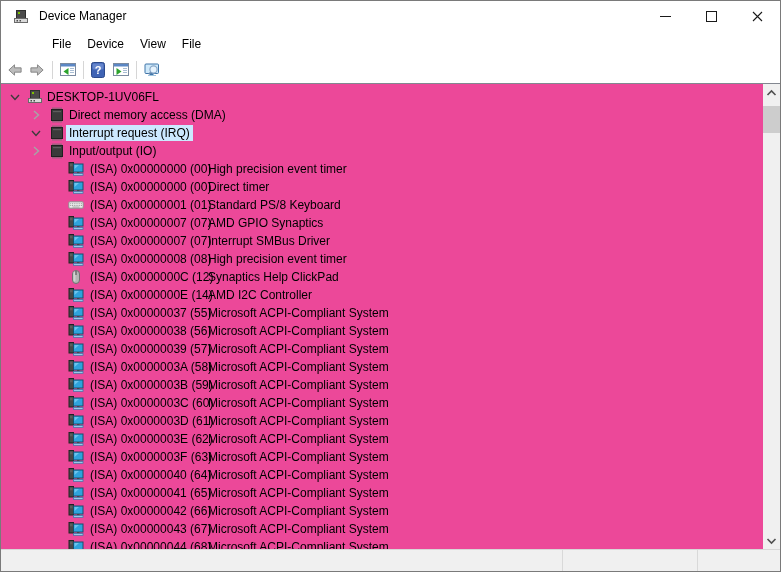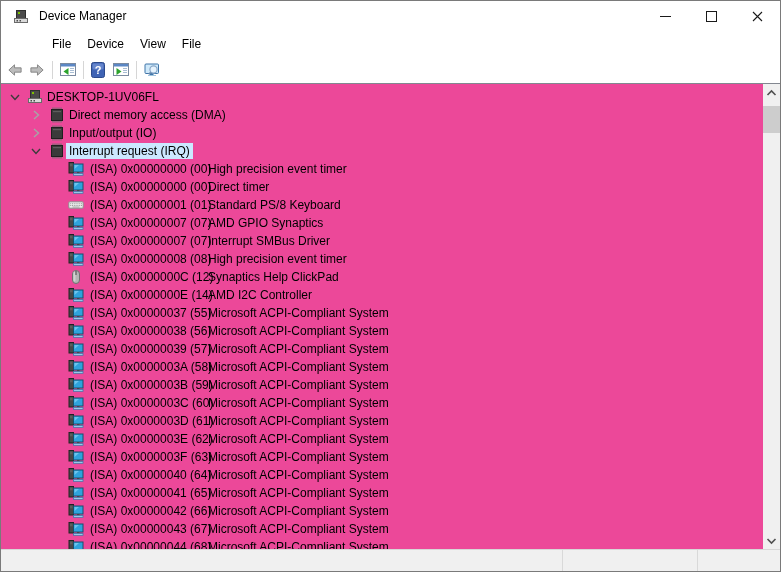--- a/index.html
+++ b/index.html
@@ -194,68 +194,68 @@
               </g>
               <rect x="2.5" y="2.5" width="11" height="11" fill="#3a3a3a" stroke="#1f1f1f"></rect>
               <rect x="4" y="4" width="8" height="1.2" fill="#5d5d5d"></rect>
             </svg>
           </span>
           <span class="lbl">Direct memory access (DMA)</span>
         </div>
         <div class="row lvl1">
           <span class="chev">
             <svg width="12" height="12" viewBox="0 0 12 12">
-              <path d="M4 2 L8.5 6 L4 10" stroke="#a6a6a6" stroke-width="1.4" fill="none"></path>
+              <path d="M2 4 L6 8.5 L10 4" stroke="#3c3c3c" stroke-width="1.4" fill="none"></path>
             </svg>
           </span>
           <span class="ic">
             <svg width="16" height="16" viewBox="0 0 16 16">
               <g stroke="#6f6f6f" stroke-width="1.2">
                 <line x1="4" y1="0.5" x2="4" y2="3"></line>
                 <line x1="6" y1="0.5" x2="6" y2="3"></line>
                 <line x1="8" y1="0.5" x2="8" y2="3"></line>
                 <line x1="10" y1="0.5" x2="10" y2="3"></line>
                 <line x1="12" y1="0.5" x2="12" y2="3"></line>
                 <line x1="4" y1="13" x2="4" y2="15.5"></line>
                 <line x1="6" y1="13" x2="6" y2="15.5"></line>
                 <line x1="8" y1="13" x2="8" y2="15.5"></line>
                 <line x1="10" y1="13" x2="10" y2="15.5"></line>
                 <line x1="12" y1="13" x2="12" y2="15.5"></line>
               </g>
               <rect x="2.5" y="2.5" width="11" height="11" fill="#3a3a3a" stroke="#1f1f1f"></rect>
               <rect x="4" y="4" width="8" height="1.2" fill="#5d5d5d"></rect>
             </svg>
           </span>
-          <span class="lbl">Input/output (IO)</span>
+          <span class="lbl sel">Interrupt request (IRQ)</span>
         </div>
         <div class="row lvl1">
           <span class="chev">
             <svg width="12" height="12" viewBox="0 0 12 12">
-              <path d="M2 4 L6 8.5 L10 4" stroke="#3c3c3c" stroke-width="1.4" fill="none"></path>
+              <path d="M4 2 L8.5 6 L4 10" stroke="#a6a6a6" stroke-width="1.4" fill="none"></path>
             </svg>
           </span>
           <span class="ic">
             <svg width="16" height="16" viewBox="0 0 16 16">
               <g stroke="#6f6f6f" stroke-width="1.2">
                 <line x1="4" y1="0.5" x2="4" y2="3"></line>
                 <line x1="6" y1="0.5" x2="6" y2="3"></line>
                 <line x1="8" y1="0.5" x2="8" y2="3"></line>
                 <line x1="10" y1="0.5" x2="10" y2="3"></line>
                 <line x1="12" y1="0.5" x2="12" y2="3"></line>
                 <line x1="4" y1="13" x2="4" y2="15.5"></line>
                 <line x1="6" y1="13" x2="6" y2="15.5"></line>
                 <line x1="8" y1="13" x2="8" y2="15.5"></line>
                 <line x1="10" y1="13" x2="10" y2="15.5"></line>
                 <line x1="12" y1="13" x2="12" y2="15.5"></line>
               </g>
               <rect x="2.5" y="2.5" width="11" height="11" fill="#3a3a3a" stroke="#1f1f1f"></rect>
               <rect x="4" y="4" width="8" height="1.2" fill="#5d5d5d"></rect>
             </svg>
           </span>
-          <span class="lbl sel">Interrupt request (IRQ)</span>
+          <span class="lbl">Input/output (IO)</span>
         </div>
         <div class="row lvl2">
           <span class="ic">
             <svg width="16" height="16" viewBox="0 0 16 16">
               <rect x="1" y="1.5" width="4.5" height="10.5" fill="#474747" stroke="#222"></rect>
               <rect x="2" y="2.8" width="2.5" height="0.8" fill="#6e6e6e"></rect>
               <rect x="2" y="4.4" width="2.5" height="0.8" fill="#6e6e6e"></rect>
               <rect x="5.5" y="3" width="9.5" height="8" fill="#2ea3dc" stroke="#16506e"></rect>
               <polygon points="6.5,4 11,4 6.5,8" fill="#6cc4ec"></polygon>
               <rect x="9" y="11" width="2.5" height="1.5" fill="#474747"></rect>

